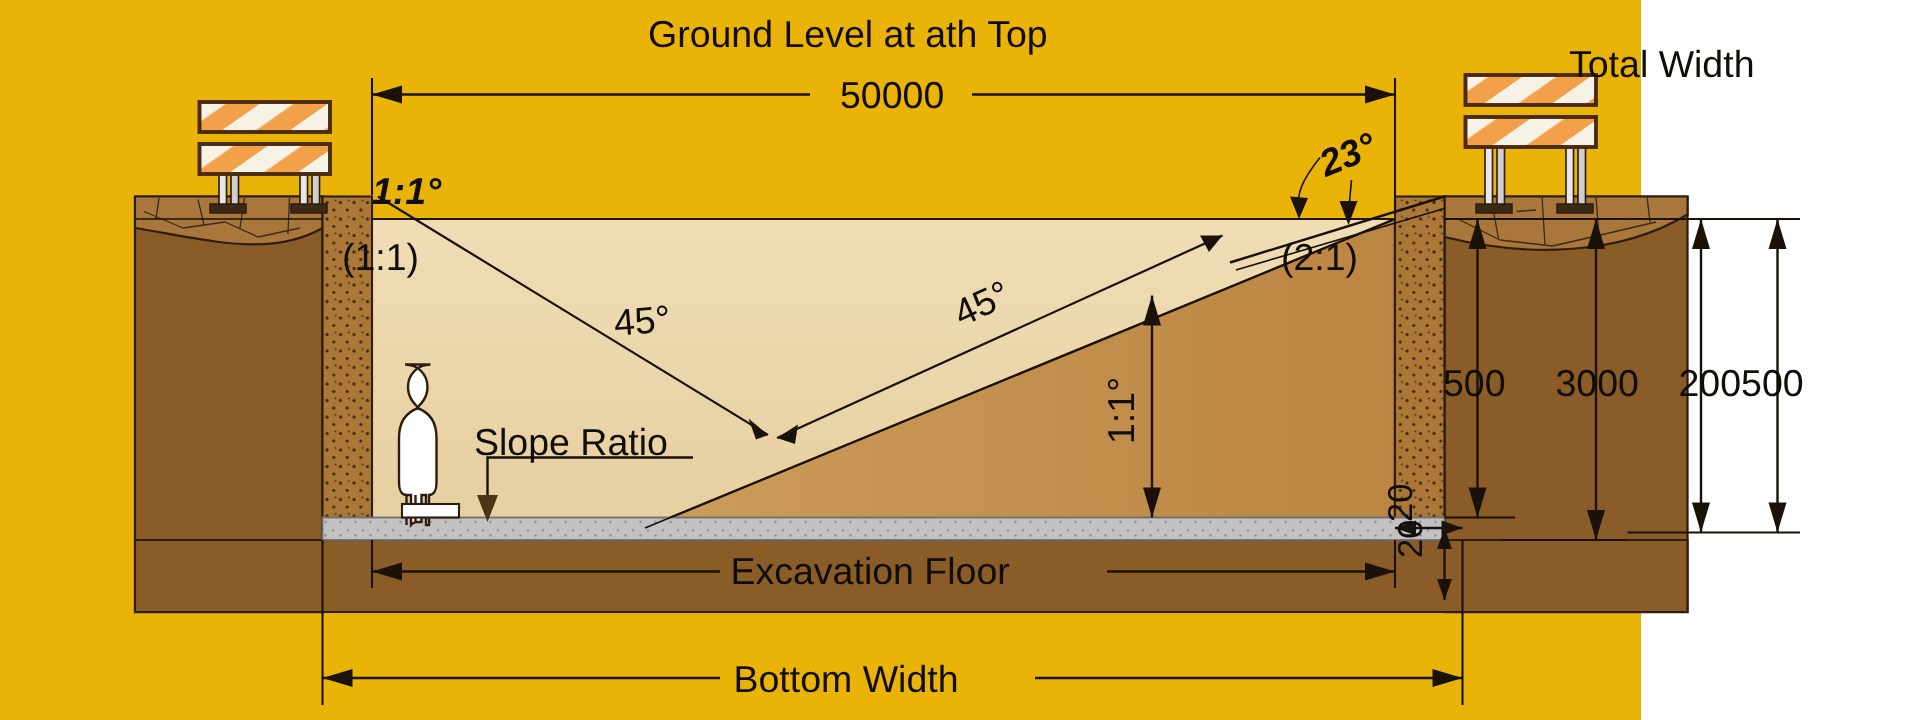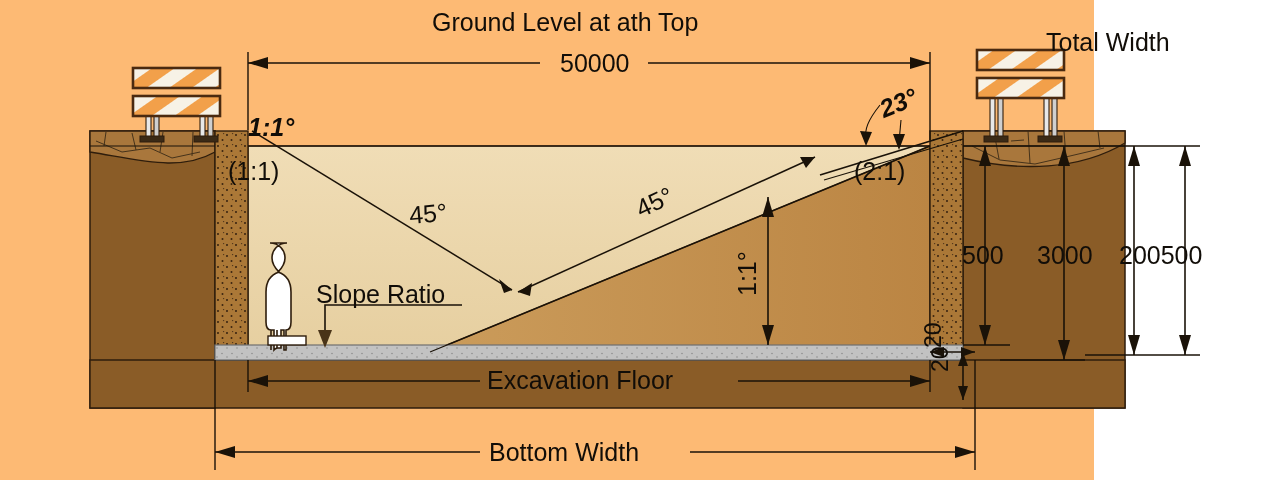--- a/index.html
+++ b/index.html
@@ -1,19 +1,19 @@
 <!DOCTYPE html>
 <html><head>
 <meta charset="utf-8">
 <title>Excavation Cross Section</title>
 <style>
   html,body{margin:0;padding:0;background:#ffffff;}
   body{width:1280px;height:480px;overflow:hidden;
        font-family:"Liberation Sans","DejaVu Sans",sans-serif;}
-  #stage{position:relative;width:1094px;height:480px;background:#fdba74;}
+  #stage{position:relative;width:1094px;height:480px;background:#eab308;}
   svg#dwg{position:absolute;left:0;top:0;width:1280px;height:480px;display:block;}
   .txt{font-family:"Liberation Sans","DejaVu Sans",sans-serif;fill:#110d08;}
   .t-title{font-size:25px;}
   .t-dim{font-size:25px;}
   .t-lbl{font-size:25px;}
   .t-ital{font-size:25px;font-style:italic;font-weight:bold;}
   .t-par{font-size:25px;}
   .t-ang{font-size:23px;}
   .ln{stroke:#1a1208;fill:none;}
   .dimln{stroke:#1a1208;stroke-width:1.6;fill:none;}

